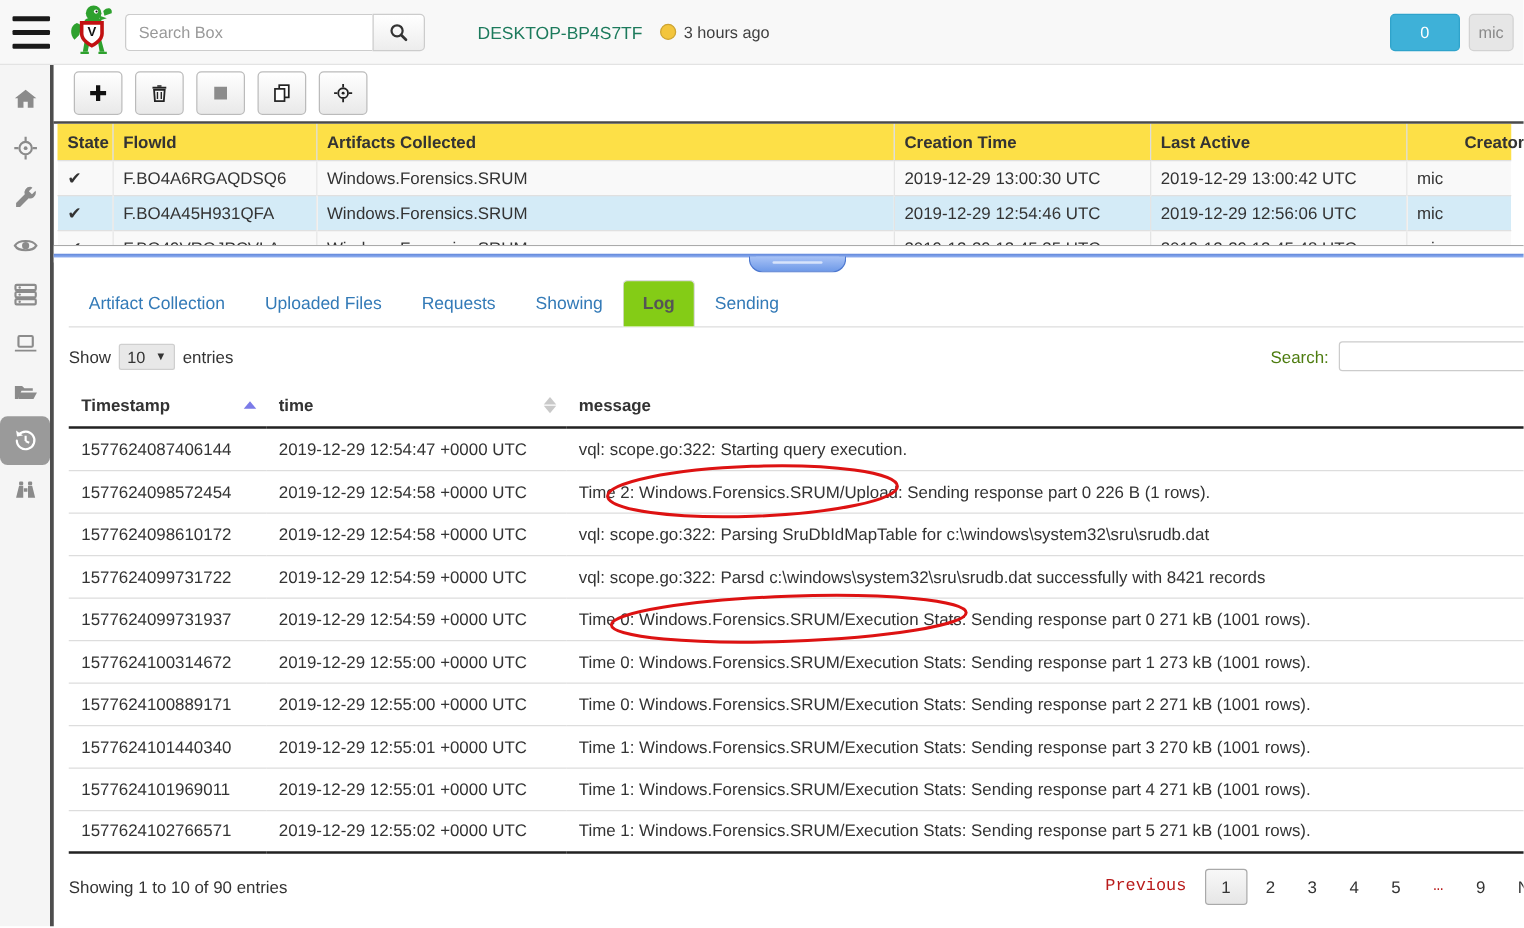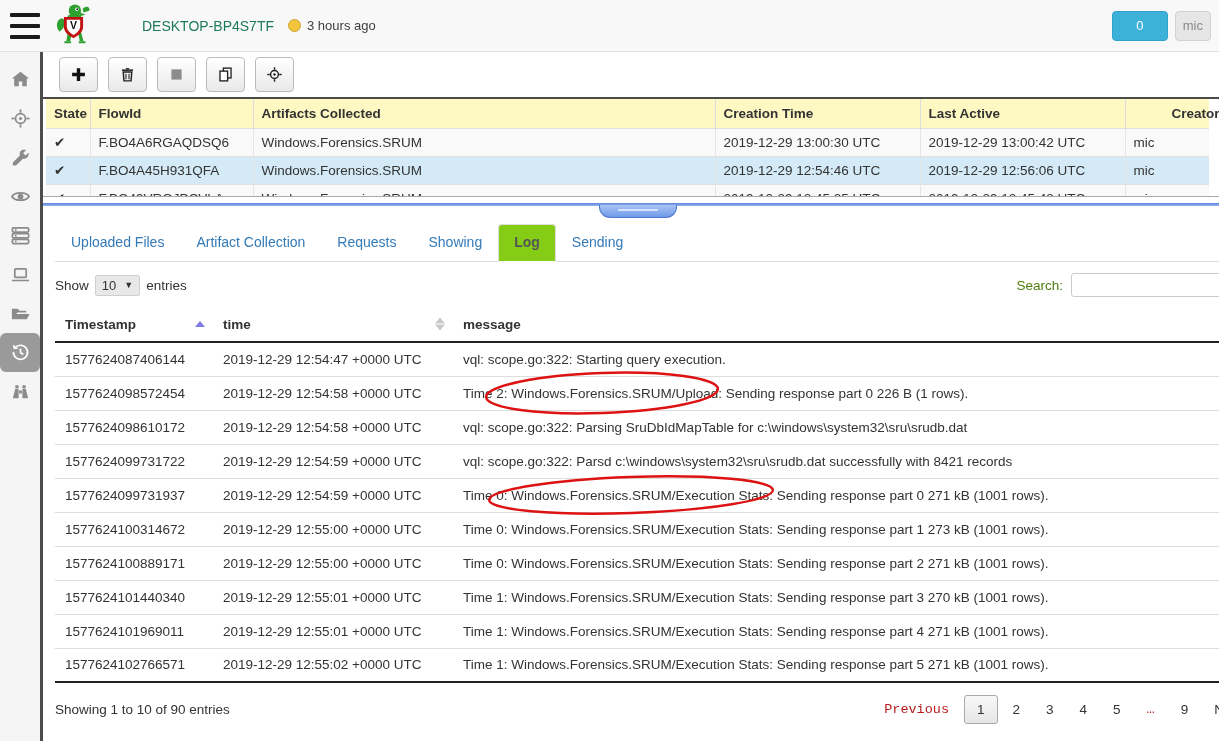--- a/index.html
+++ b/index.html
@@ -46,21 +46,21 @@
   
   .toolbar { height:45px; display:flex; align-items:center; gap:10px; padding-left:16px; background:#fff; }
   .tool-btn { width:39px; height:35px; border:1px solid #bbb; border-radius:4px;
       background:linear-gradient(#ffffff,#e9e9e9); display:flex; align-items:center; justify-content:center; cursor:pointer; }
   .tool-btn svg { width:17px; height:17px; }
 
   
   .flows-wrap { height:100px; border-top:2px solid #4a4a4a; border-bottom:1px solid #aaa;
                 overflow:hidden; position:relative; padding:0 10px 0 3px; }
   table.flows { width:1163px; border-collapse:collapse; font-size:13.5px; table-layout:fixed; }
-  table.flows th { text-align:left; font-weight:bold; padding:6px 8px; border-right:1px solid #ddd; height:29px; background:#fef9c3; }
+  table.flows th { text-align:left; font-weight:bold; padding:6px 8px; border-right:1px solid #ddd; height:29px; background:#fde047; }
   table.flows th:last-child { border-right:none;padding-left:46px; }
   table.flows td { padding:5px 8px; border-right:1px solid #e4e4e4; border-top:1px solid #e0e0e0; height:28px;
                    white-space:nowrap; overflow:hidden; }
   table.flows td:last-child { border-right:none; }
   table.flows tbody tr:nth-child(odd) { background:#f9f9f9; }
   table.flows tbody tr.selected { background:#d4ebf7; }
   .col-state{width:44px;} .col-flowid{width:163px;} .col-art{width:462px;}
   .col-ct{width:205px;} .col-la{width:205px;} .col-cr{width:84px;}
 
   
@@ -135,20 +135,29 @@
         <circle cx="24" cy="6.5" r="1.8" fill="#fff"></circle>
         <circle cx="24.4" cy="6.5" r="0.9" fill="#111"></circle>
         <path d="M27 10 l6 2 -6 2 z" fill="#2ea12e"></path>
         <rect x="14" y="12" width="15" height="16" rx="4" fill="#2ea12e"></rect>
         <path d="M15 28 l-2 12 h4 l2-10 z" fill="#2ea12e"></path>
         <path d="M25 28 l2 12 h4 l-3-11 z" fill="#2ea12e"></path>
         <path d="M11 40 h7 v2 h-7 z M26 40 h7 v2 h-7 z" fill="#2ea12e"></path>
         <path d="M12 16 h17 v9 c0 6-8.5 10-8.5 10 S12 31 12 25 Z" fill="#fff" stroke="#c21111" stroke-width="3"></path>
         <text x="20.5" y="27" font-size="11" font-weight="bold" text-anchor="middle" fill="#111" font-family="Liberation Sans, sans-serif">V</text>
       </svg>
+    </div>
+    <div class="search-group">
+      <input type="text" placeholder="Search Box" style="">
+      <button class="search-btn">
+        <svg viewBox="0 0 18 18" width="16" height="16">
+          <circle cx="7.5" cy="7.5" r="5" fill="none" stroke="#333" stroke-width="2"></circle>
+          <line x1="11.2" y1="11.2" x2="15.5" y2="15.5" stroke="#333" stroke-width="2.4" stroke-linecap="round"></line>
+        </svg>
+      </button>
     </div>
     <span class="hostname">DESKTOP-BP4S7TF</span>
     <span class="status-dot"></span>
     <span class="last-seen">3 hours ago</span>
     <div class="top-spacer"></div>
     <button class="notif-btn">0</button>
     <button class="user-btn">mic</button>
   </header>
 
   <div class="body-row">
@@ -308,22 +317,22 @@
         </table>
 
       </div>
 
       <div class="splitter-zone">
         <div class="splitter-line"></div>
         <div class="splitter-handle"></div>
       </div>
 
       <div class="tabs" id="tabs-row">
+          <div class="tab">Artifact Collection</div>
           <div class="tab">Uploaded Files</div>
-          <div class="tab">Artifact Collection</div>
           <div class="tab">Requests</div>
           <div class="tab">Showing</div>
           <div class="tab active">Log</div>
           <div class="tab">Sending</div>
         </div>
 
       <div class="controls">
         <span>Show</span>
         <span class="fake-select">
           <span>10</span>

